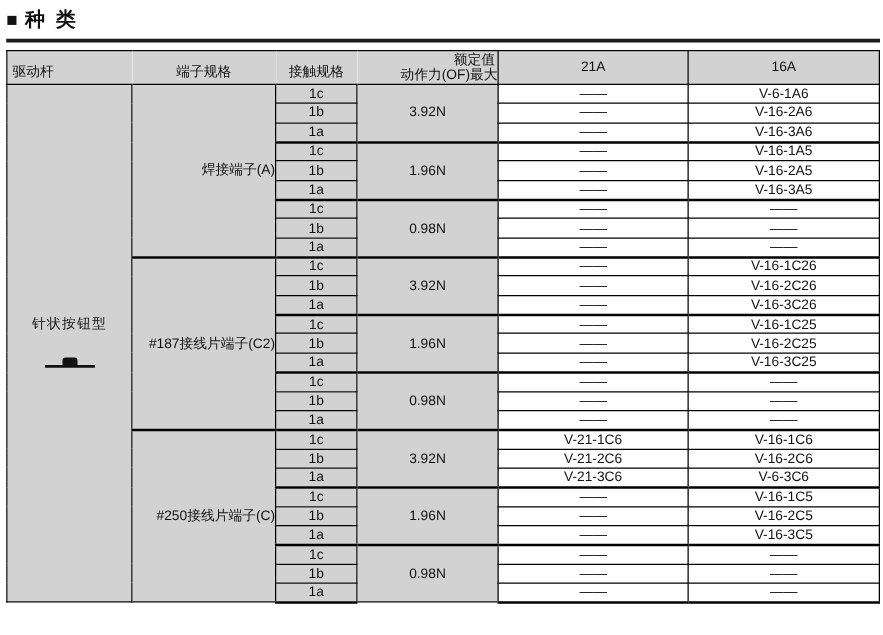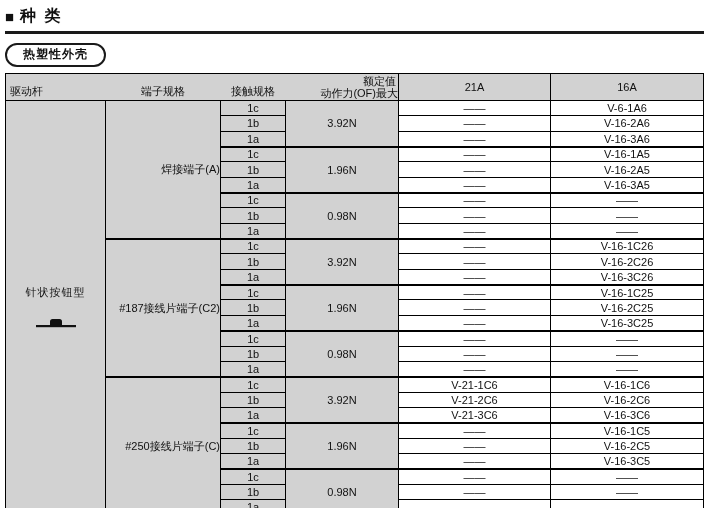--- a/index.html
+++ b/index.html
@@ -44,21 +44,20 @@
 </style>
 </head>
 <body>
 
 <div class="page">
   <div class="title">
     <span class="sq">■</span>
     <span>种 类</span>
   </div>
   <div class="rule"></div>
-  <div class="badge">热塑性外壳</div>
 
   <table>
     <colgroup>
       <col style="width:100px">
         <col style="width:115px">
         <col style="width:65px">
       <col style="width:113px">
         <col style="width:152px">
         <col style="width:153px">
     </colgroup>
@@ -192,21 +191,21 @@
         <td class="v">V-16-1C6</td>
       </tr>
       <tr>
         <td class="ct">1b</td>
         <td class="v">V-21-2C6</td>
         <td class="v">V-16-2C6</td>
       </tr>
       <tr>
         <td class="ct">1a</td>
         <td class="v">V-21-3C6</td>
-        <td class="v">V-16-3C6</td>
+        <td class="v">V-6-3C6</td>
       </tr>
       <tr class="fg">
         <td class="ct">1c</td>
         <td class="of" rowspan="3">1.96N</td>
         <td class="v">——</td>
         <td class="v">V-16-1C5</td>
       </tr>
       <tr>
         <td class="ct">1b</td>
         <td class="v">——</td>

